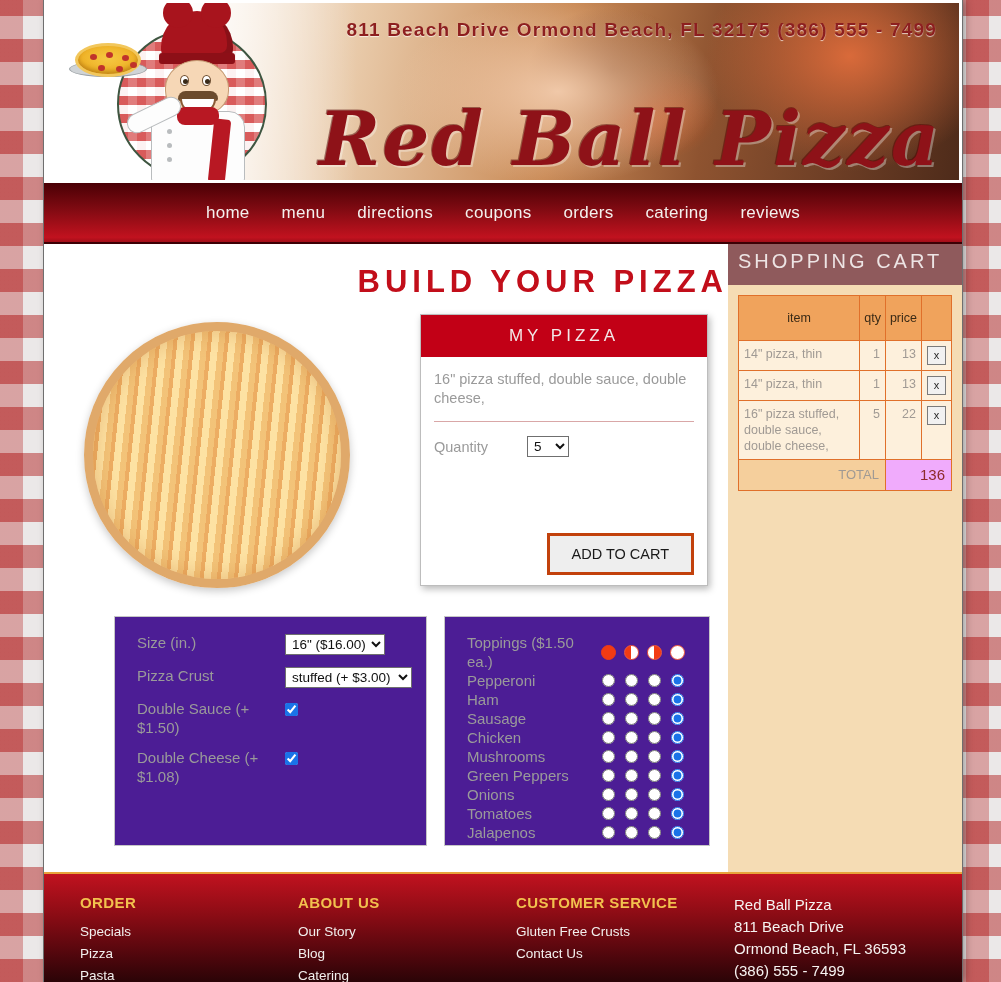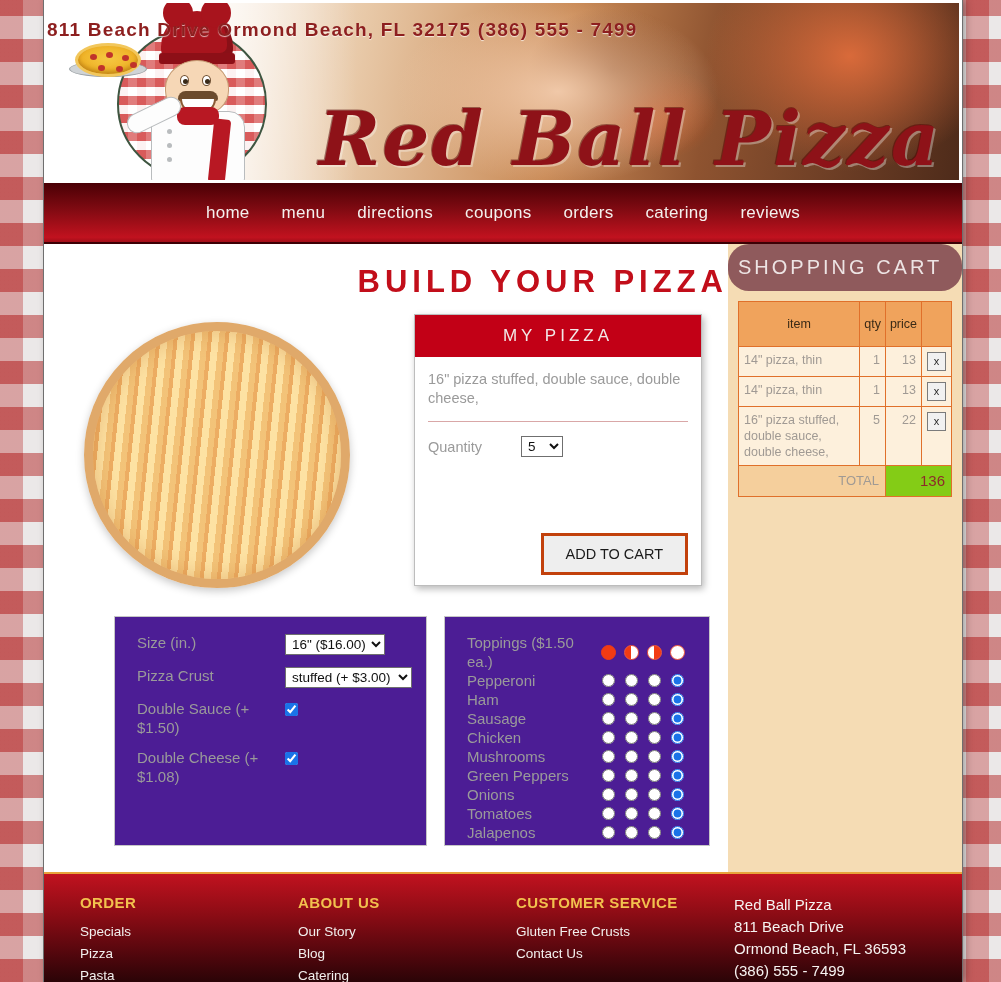--- a/index.html
+++ b/index.html
@@ -51,21 +51,22 @@
       linear-gradient(100deg, #ffffff 0%, #fbf3ea 16%, #e8c9a8 34%, #c98a56 56%,
                       #8e5330 72%, #6a3c24 88%, #4e2b1a 100%);
   }
   .banner-photo::after {
     content: "";
     position: absolute; left: 0; top: 0; width: 34%; height: 100%;
     background: linear-gradient(90deg, #ffffff 0%, #ffffff 40%, rgba(255,255,255,0) 100%);
   }
   .banner-address {
     position: absolute;
-    left: 0; right: 40px; top: 16px;
+    left: 0; right: 22px; top: 16px;
+    text-align: right;
     font-family: "Liberation Sans Narrow", "Liberation Sans", sans-serif;
     font-size: 19px;
     letter-spacing: 1.2px;
     font-weight: 600;
     color: #8d1f1f;
     text-shadow: 0 1px 1px rgba(255,255,255,0.7);
     white-space: nowrap;
   }
   .banner-logotype {
     position: absolute;
@@ -190,21 +191,21 @@
     text-align: right;
     color: #c20e1a;
     font-size: 31px;
     font-weight: 700;
     letter-spacing: 5px;
     margin: 20px 0 0 0;
     padding: 0;
   }
 
   
-  .builder-top { display: flex; padding: 14px 18px 0 22px; gap: 8px; }
+  .builder-top { display: flex; padding: 14px 18px 0 22px; gap: 14px; }
   .pizza-stage { width: 340px; height: 280px; position: relative; }
   .pizza {
     position: absolute; left: 18px; top: 8px;
     width: 266px; height: 266px; border-radius: 50%;
     background:
       repeating-linear-gradient(96deg,
         rgba(255,232,170,0.85) 0 7px,
         rgba(243,196,120,0.75) 7px 13px,
         rgba(230,150,70,0.45) 13px 17px),
       radial-gradient(circle at 50% 50%, #f2c07a 0 78%, #e8a95e 78% 88%, #d98b3e 88% 100%);
@@ -284,22 +285,21 @@
   .cov.none  { background: #ffffff; }
   .top-name { color: #9a9a9a; font-size: 15px; line-height: 19px; padding: 0; }
   .top-cell { display: flex; justify-content: center; align-items: center; height: 19px; }
 
   
   .cart-head {
     background: #8f5a5c;
     color: #ede4e4;
     font-size: 20px;
     letter-spacing: 3px;
-    padding: 12px 0 12px 10px;
-    border-radius: 21px;
+    padding: 6px 0 12px 10px;
   }
   .cart-wrap { padding: 10px 10px 0 10px; }
   table.cart {
     width: 100%;
     border-collapse: collapse;
     border: 1px solid #e0702a;
     font-size: 12.5px;
     background: #fdf0dc;
   }
   table.cart th {
@@ -329,21 +329,21 @@
     padding: 0;
   }
   tr.total-row td {
     background: #f5cf9c;
     color: #a09a94;
     text-align: right;
     font-size: 13px;
     padding: 7px 6px;
   }
   tr.total-row td.total-val {
-    background: #84cc16;
+    background: #f0abfc;
     color: #8d2a2a;
     font-size: 15px;
     text-align: right;
     font-weight: 400;
   }
 
   
   .footer {
     height: 126px;
     background: linear-gradient(180deg, #c1121f 0%, #8d0c15 32%, #4c060c 68%, #140203 100%);

